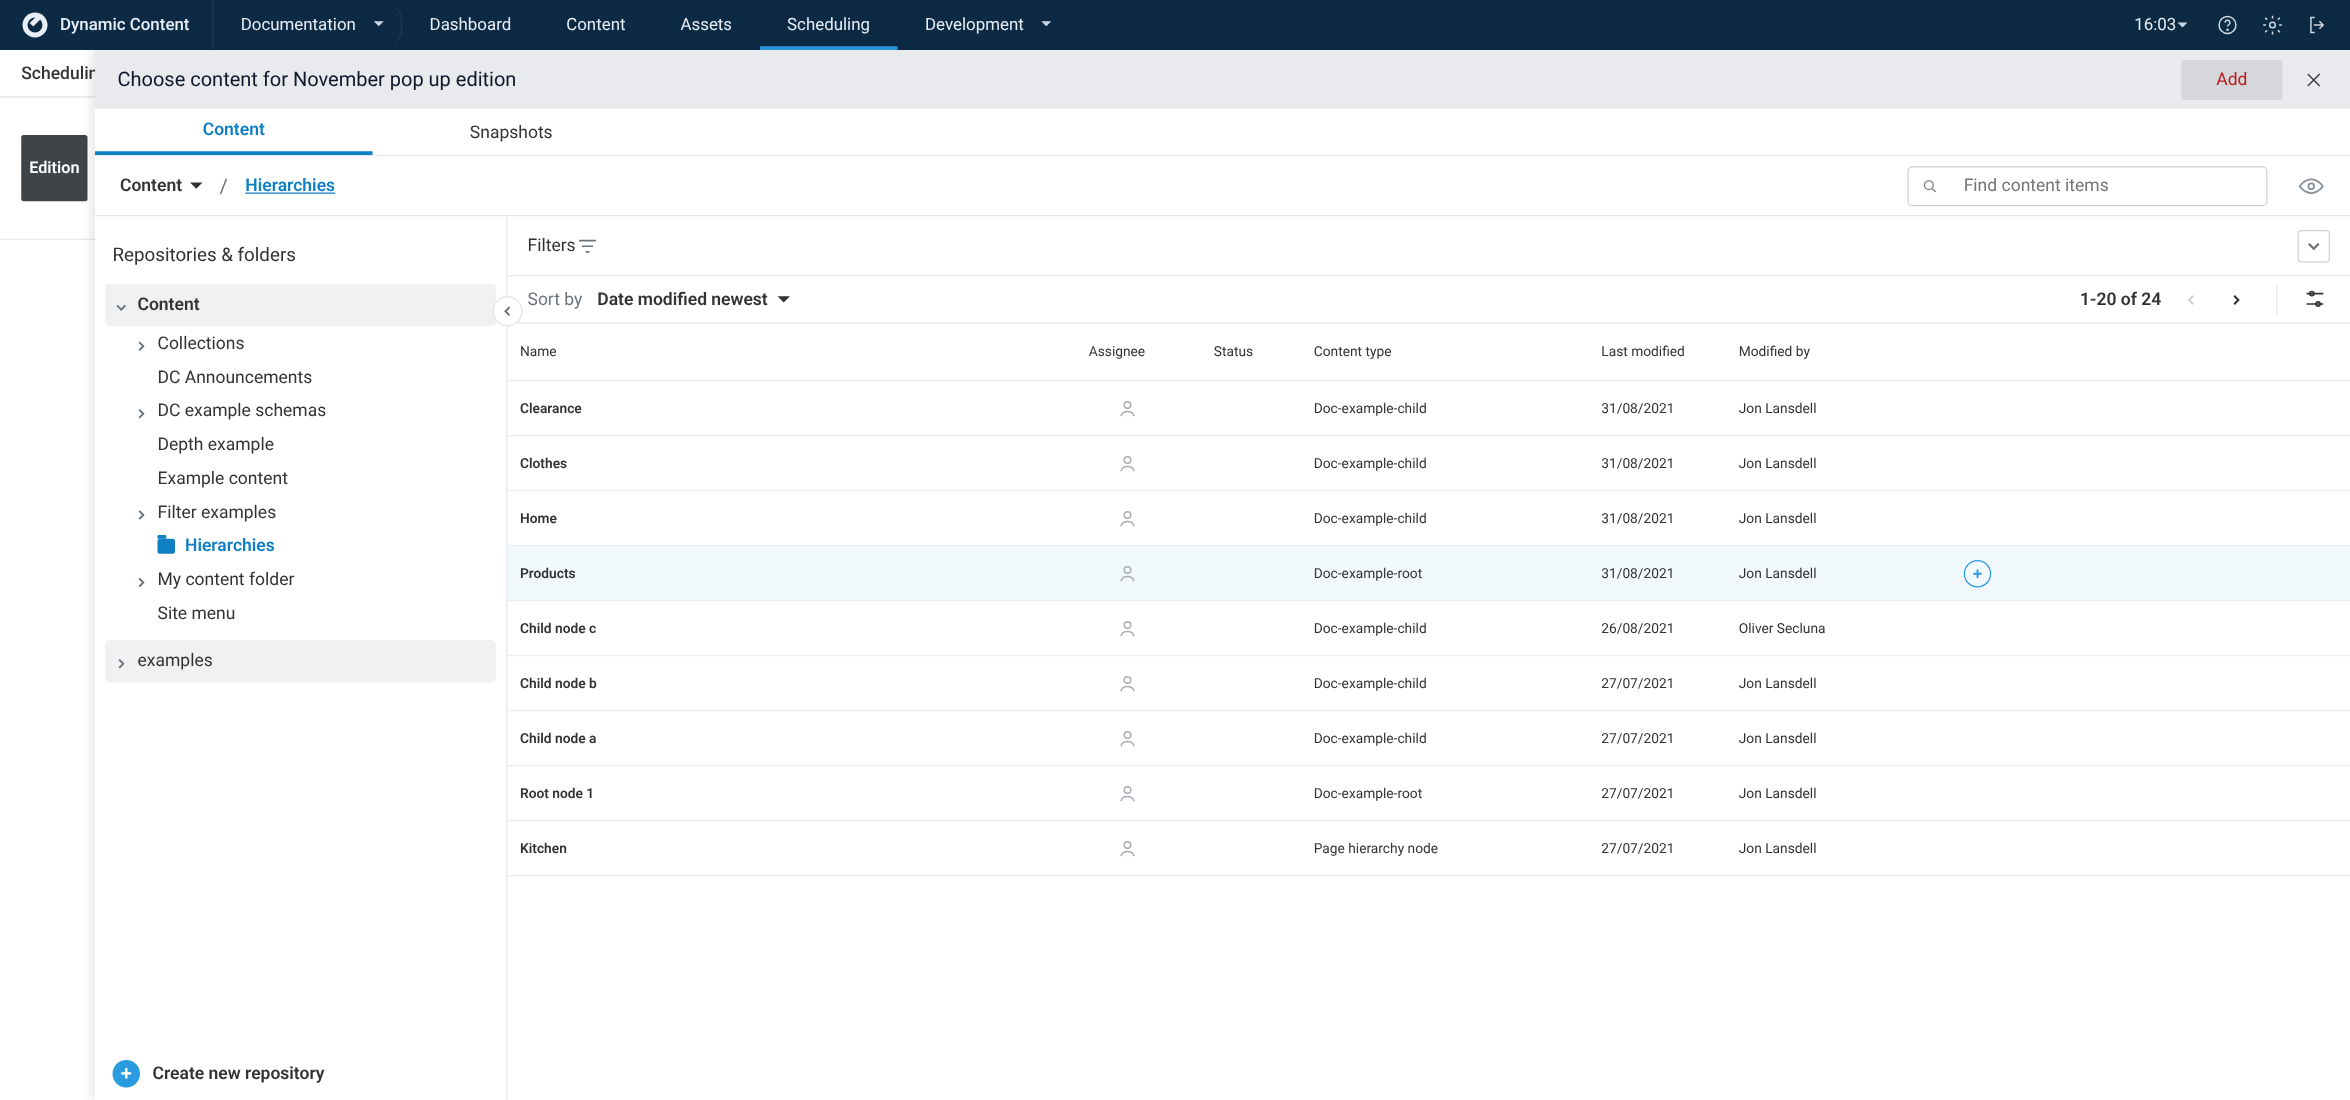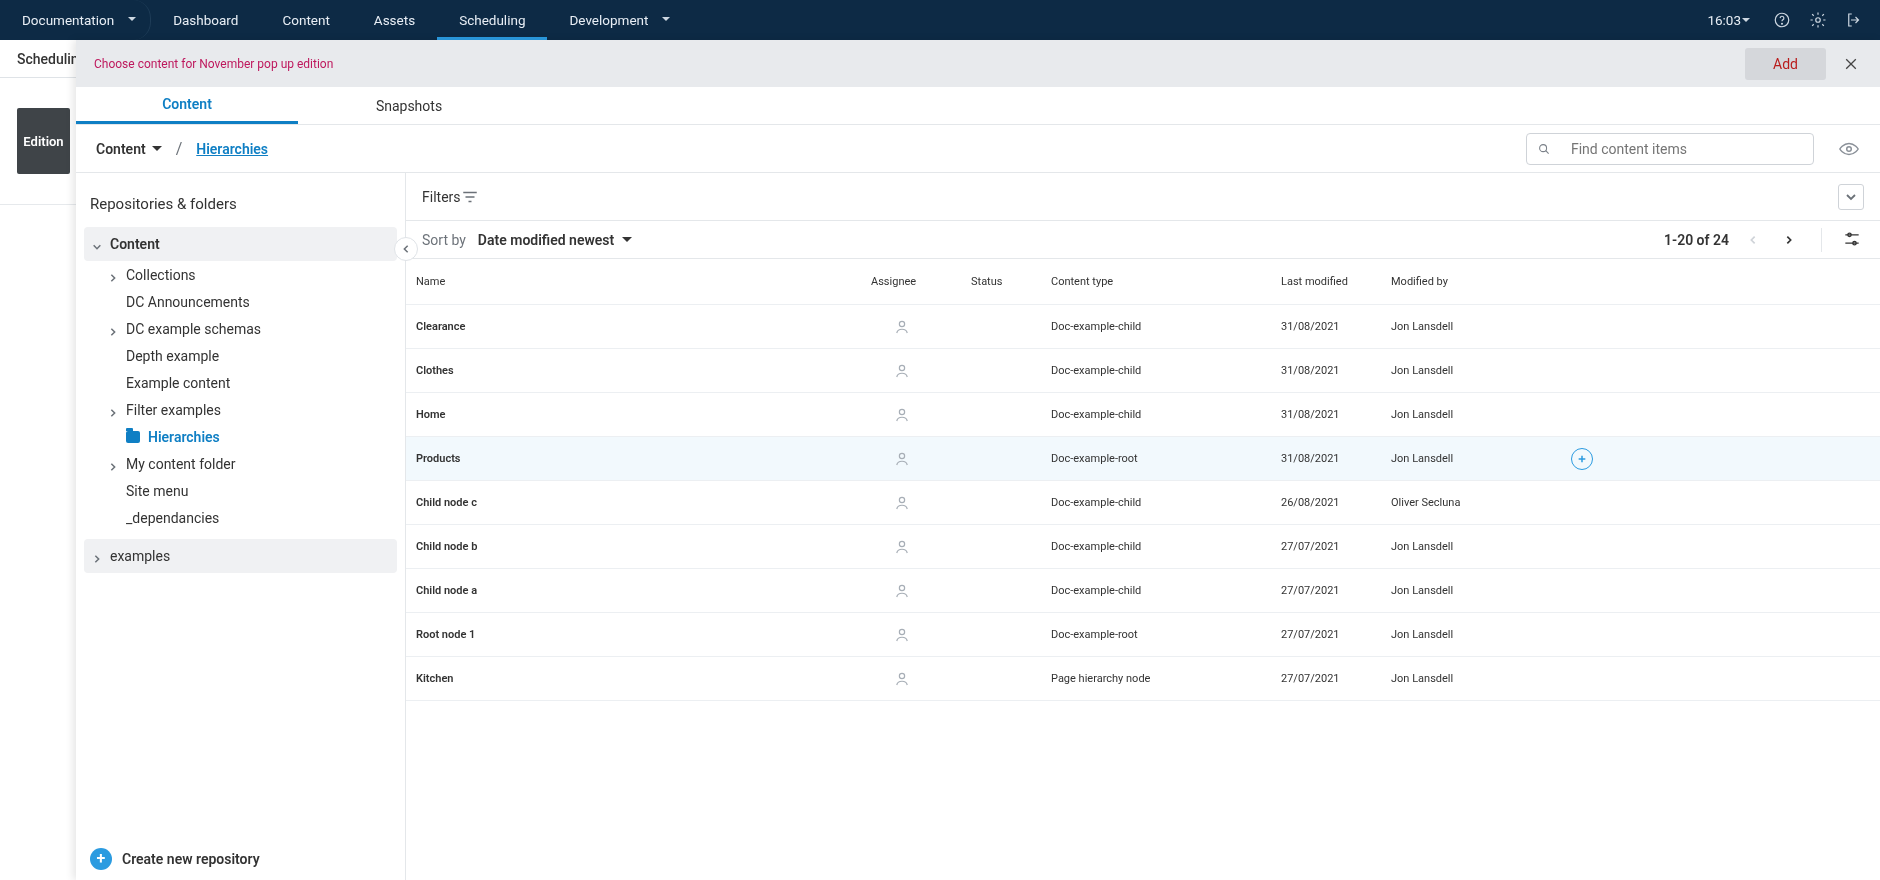--- a/index.html
+++ b/index.html
@@ -23,27 +23,27 @@
   .time-box { display:flex; align-items:center; gap:1px; padding:0 10px; }
   .tiny-caret { width:0; height:0; border:4px solid transparent; border-top-color:#cdd7e1; margin-top:4px; }
   .icon-btn { width:28px; height:28px; display:flex; align-items:center; justify-content:center; border-radius:4px; cursor:pointer; }
   .icon { width:18px; height:18px; stroke:#cdd7e1; fill:none; stroke-width:1.6; }
 
   
   .underlay { position: absolute; inset: 40px 0 0 0; background: #fff; z-index: 0; }
   .underlay-strip { height: 37px; background: #fff; display:flex; align-items:center; padding:0 17px; font-size:14px; color:#333; font-weight:500; }
   .underlay-sep { height: 1px; background: #dfe3e7; }
   .underlay-body { padding: 30px 17px; display:flex; flex-direction:column; gap:8px; }
-  .underlay-thumb { width:53px; height:66px; background:#3f4448; color:#fff; display:flex; align-items:center; justify-content:center; font-size:13px; font-weight:600; border-radius:2px; }
+  .underlay-thumb { width:53px; height:53px; background:#3f4448; color:#fff; display:flex; align-items:center; justify-content:center; font-size:13px; font-weight:600; border-radius:2px; }
   .underlay-blank { height: 180px; border-top:1px solid #e6e9ec; }
 
   
   .modal { position: absolute; top:40px; left:76px; right:0; bottom:0; background:#fff; box-shadow: -3px 0 8px rgba(0,0,0,.10); display:flex; flex-direction:column; z-index:10; }
   .modal-header { height:47px; background:#e8eaed; display:flex; align-items:center; padding:0 18px; gap:14px; }
-  .modal-title { font-size:12px; color:#be185d; }
+  .modal-title { font-size:16px; color:#0f172a; }
   .modal-header-spacer { flex:1; }
   .add-btn { background:#d5d7db; color:#b91c1c; font-size:14px; padding:8px 28px; border-radius:3px; cursor:not-allowed; }
   .close-x { width:22px; height:22px; cursor:pointer; display:flex; align-items:center; justify-content:center; }
   .close-x svg { stroke:#444; }
 
   
   .tabs { height:38px; display:flex; border-bottom:1px solid #e4e7ea; align-items:flex-end; }
   .tab { width:222px; height:100%; display:flex; align-items:center; justify-content:center; font-size:14px; cursor:pointer; }
   .tab.active { color:#0f7fc4; font-weight:600; border-bottom:3px solid #0f7fc4; }
 
@@ -108,20 +108,24 @@
   .trow.hover { background:#f2f9fd; }
   .assignee-ico { width:18px; height:18px; margin-left:22px; }
   .assignee-ico svg { stroke:#a7aeb6; fill:none; stroke-width:1.6; }
   .add-circle { width:22px; height:22px; border:1.5px solid #2b9be0; border-radius:50%; display:flex; align-items:center; justify-content:center; cursor:pointer; }
   .add-circle svg { stroke:#2b9be0; stroke-width:1.8; width:10px; height:10px; }
 </style>
 </head>
 <body>
 
 <div class="topbar">
+  <div class="brand-block">
+    <span class="brand-logo"></span>
+    <span class="brand-name">Dynamic Content</span>
+  </div>
   <div class="nav-item dd">
       <span>Documentation</span>
     </div>
   <div class="nav-item">
       <span>Dashboard</span>
     </div>
   <div class="nav-item">
       <span>Content</span>
     </div>
   <div class="nav-item">
@@ -258,24 +262,20 @@
           </div>
           <div class="tree-row indent1">
             <span class="chev"><svg viewBox="0 0 12 12" width="10" height="10">
                 <path d="M4 2l4 4-4 4"></path>
               </svg></span>
             <span>My content folder</span>
           </div>
           <div class="tree-row indent1">
             <span style="width:10px;"></span>
             <span>Site menu</span>
-          </div>
-          <div class="tree-row indent1">
-            <span style="width:10px;"></span>
-            <span>_dependancies</span>
           </div>
           <div class="tree-row bg-grey" style="margin-top: 8px;">
             <span class="chev"><svg viewBox="0 0 12 12" width="10" height="10">
                 <path d="M4 2l4 4-4 4"></path>
               </svg></span>
             <span>examples</span>
           </div>
         </div>
       <div class="create-row">
         <span class="plus-badge">+</span>

